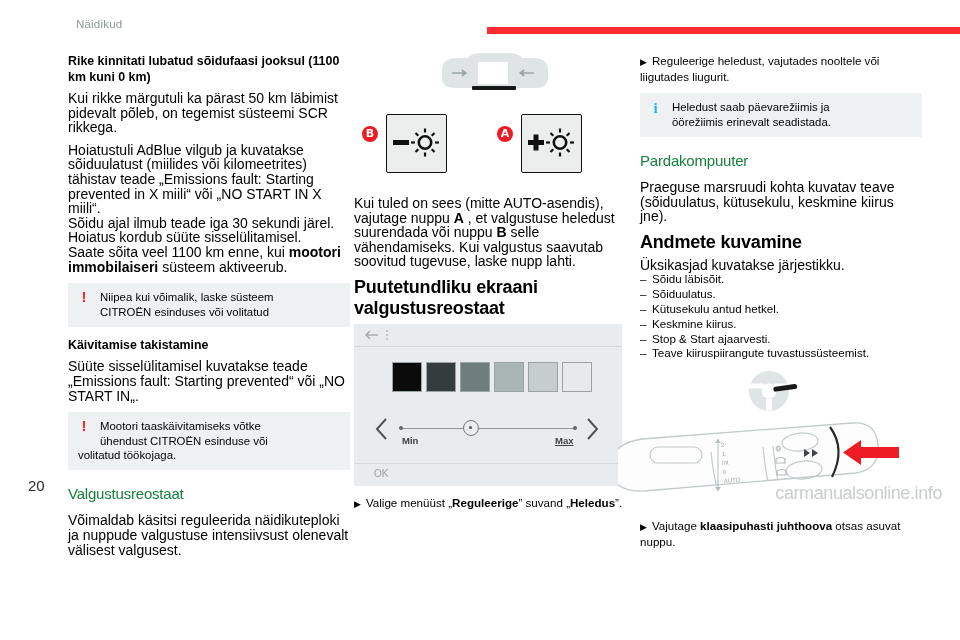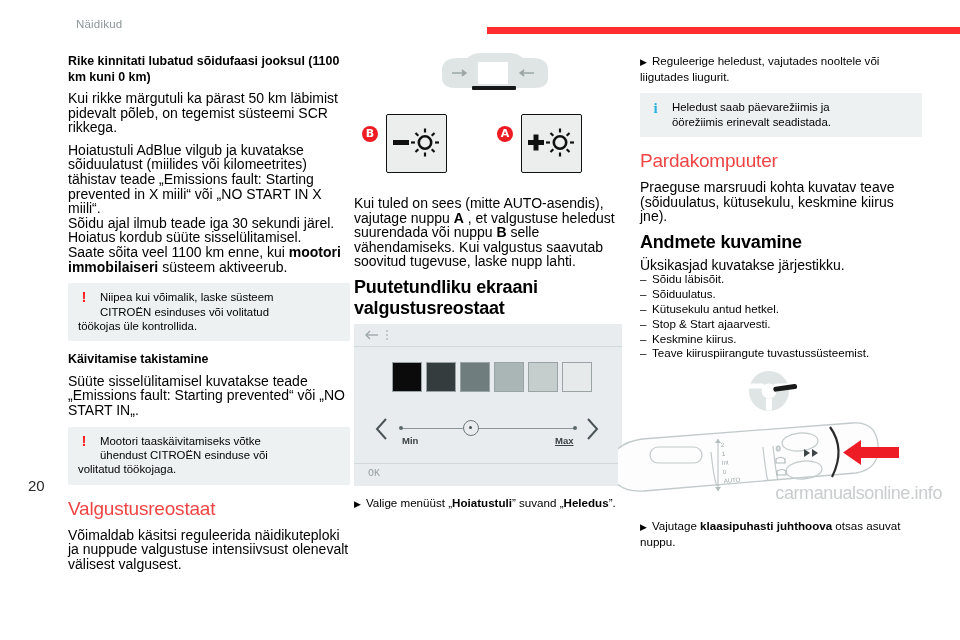--- a/index.html
+++ b/index.html
@@ -57,23 +57,23 @@
   .col-3 { left: 640px; }
 
   
   .h2 {
     font-size: 12.4px;
     font-weight: bold;
     line-height: 15.5px;
     margin: 0 0 6px 0;
   }
   .h1-grey {
-    font-size: 19px;
+    font-size: 15px;
     font-weight: normal;
-    color: #ef4444;
+    color: #15803d;
     line-height: 26px;
     margin: 0 0 6px 0;
     letter-spacing: -0.2px;
   }
   .h1-black {
     font-size: 18px;
     font-weight: bold;
     color: #000;
     line-height: 21px;
     margin: 0 0 5px 0;
@@ -280,25 +280,24 @@
   }
   .lbl-min { left: 32px; text-align: right; }
   .lbl-max { left: 185px; text-decoration: underline; }
   .screen-bot {
     height: 22px;
     border-top: 1px solid #d3d9db;
     position: relative;
   }
   .ok-label {
     position: absolute;
-    left: 14px;
+    left: 20px;
     top: 4px;
     font-size: 10px;
     color: #98a1a4;
-    font-family: Liberation Mono, monospace;
   }
 
   .watermark {
     position: absolute;
     right: 18px;
     bottom: 8px;
     font-size: 18px;
     color: #c9cdce;
     letter-spacing: -0.4px;
     font-family: "Liberation Sans", sans-serif;
@@ -332,21 +331,20 @@
     <p class="tight">Hoiatustuli AdBlue vilgub ja kuvatakse sõiduulatust (miilides või kilomeetrites) tähistav teade „Emissions fault: Starting prevented in X miili“ või „NO START IN X miili“.</p>
     <p class="tight">Sõidu ajal ilmub teade iga 30 sekundi järel.</p>
     <p class="tight">Hoiatus kordub süüte sisselülitamisel.</p>
     <p><span>Saate sõita veel 1100 km enne, kui </span><b>mootori immobilaiseri</b><span> süsteem aktiveerub.</span></p>
 
     <div class="callout">
       <div class="icon-warn">!</div>
       <div class="cbody">
         <p>Niipea kui võimalik, laske süsteem</p>
         <p>CITROËN esinduses või volitatud</p>
-        <p class="last-line">töökojas üle kontrollida.</p>
       </div>
     </div>
 
     <div class="h2">Käivitamise takistamine</div>
     <p>Süüte sisselülitamisel kuvatakse teade „Emissions fault: Starting prevented“ või „NO START IN„.</p>
 
     <div class="callout">
       <div class="icon-warn">!</div>
       <div class="cbody">
         <p>Mootori taaskäivitamiseks võtke</p>
@@ -453,21 +451,21 @@
             <polyline points="4,2 13,12 4,22" fill="none" stroke="#4b5558" stroke-width="2"></polyline>
           </svg>
         </div>
       </div>
 
       <div class="screen-bot">
         <div class="ok-label">OK</div>
       </div>
     </div>
 
-    <div class="arrow-item"><span class="tri">▶</span><span>Valige menüüst „</span><b>Hoiatustuli</b><span>” suvand „</span><b>Heledus</b><span>”.</span></div>
+    <div class="arrow-item"><span class="tri">▶</span><span>Valige menüüst „</span><b>Reguleerige</b><span>” suvand „</span><b>Heledus</b><span>”.</span></div>
 
   </div>
 
   <div class="col col-3">
 
     <div class="arrow-item"><span class="tri">▶</span><span>Reguleerige heledust, vajutades nooltele või liigutades liugurit.</span></div>
 
     <div class="callout">
       <div class="icon-info">i</div>
       <div class="cbody">
@@ -479,22 +477,22 @@
     <div class="h1-grey">Pardakompuuter</div>
     <p>Praeguse marsruudi kohta kuvatav teave (sõiduulatus, kütusekulu, keskmine kiirus jne).</p>
 
     <div class="h1-black">Andmete kuvamine</div>
     <p class="tight">Üksikasjad kuvatakse järjestikku.</p>
 
     <ul class="dash-list">
       <li>Sõidu läbisõit.</li>
       <li>Sõiduulatus.</li>
       <li>Kütusekulu antud hetkel.</li>
+      <li>Keskmine kiirus.</li>
       <li>Stop &amp; Start ajaarvesti.</li>
-      <li>Keskmine kiirus.</li>
       <li>Teave kiiruspiirangute tuvastussüsteemist.</li>
     </ul>
 
     <div class="stalk-wrap">
       <svg width="302" height="138" viewBox="0 0 302 138">
 
         <g>
           <circle cx="151" cy="22" r="20" fill="#dfe4e4"></circle>
           <circle cx="151" cy="22" r="7.5" fill="#ffffff"></circle>
           <path d="M132 17 h12 M158 17 h12" stroke="#ffffff" stroke-width="5" stroke-linecap="round"></path>

